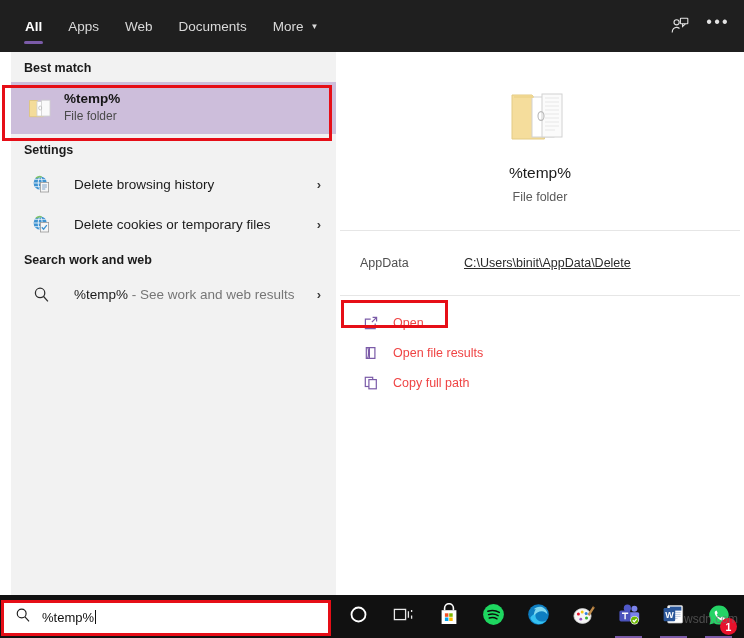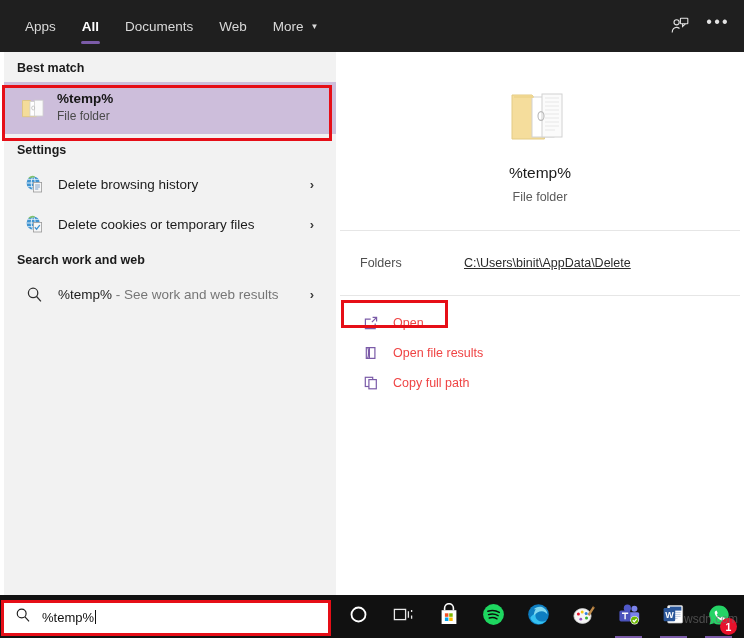--- a/index.html
+++ b/index.html
@@ -41,21 +41,21 @@
   }
   .tabbar-right {
     margin-left: auto; display: flex; align-items: center;
     padding-right: 14px; gap: 16px; height: 52px;
   }
   .tb-icon { color: #e3e3e3; display: flex; align-items: center; }
   .ellipsis { letter-spacing: 2.3px; font-size: 16px; color: #e3e3e3; position: relative; top: -4px; }
 
   
   .left-pane {
-    position: absolute; left: 4px; top: 52px;
+    position: absolute; left: 11px; top: 52px;
     width: 336px; height: 543px;
     background: #f2f2f2;
   }
   .right-pane {
     position: absolute; left: 336px; top: 52px;
     width: 408px; height: 543px;
     background: #ffffff;
   }
 
   .section-head {
@@ -72,21 +72,21 @@
   .row-icon { width: 34px; display: flex; justify-content: center; align-items: center; flex: none; }
   .row-text { display: flex; flex-direction: column; justify-content: center; margin-left: 6px; }
   .row-title { font-size: 13.5px; font-weight: bold; color: #161616; line-height: 1.25; }
   .row-sub { font-size: 12px; color: #4a4a4a; line-height: 1.5; }
 
   .list-row {
     display: flex; align-items: center;
     height: 40px; padding-left: 13px;
     cursor: default; position: relative;
   }
-  .list-label { font-size: 13.5px; color: #1b1b1b; margin-left: 7px; }
+  .list-label { font-size: 13.5px; color: #1b1b1b; margin-left: 16px; }
   .list-label .muted { color: #767676; text-align: center; }
   .chev {
     position: absolute; right: 26px;
     font-size: 13px; color: #3c3c3c; font-weight: bold;
   }
 
   
   .preview-top {
     height: 178px;
     display: flex; flex-direction: column;
@@ -163,35 +163,35 @@
   #annot-search { left: 1px; top: 600px; width: 330px; height: 36px; }
 </style>
 </head>
 <body>
 
 <div id="root">
 
   <div class="tabbar">
     <div class="tabs">
 
-      <div class="tab">
-        <span>Apps</span>
-      </div>
-
       <div class="tab active">
         <span>All</span>
         <span class="underline"></span>
       </div>
 
       <div class="tab">
-        <span>Documents</span>
+        <span>Apps</span>
       </div>
 
       <div class="tab">
         <span>Web</span>
+      </div>
+
+      <div class="tab">
+        <span>Documents</span>
       </div>
 
       <div class="tab">
         <span>More</span>
         <span class="caret">▼</span>
       </div>
     </div>
 
     <div class="tabbar-right">
       <span class="tb-icon">
@@ -285,21 +285,21 @@
           <path d="M6 10h18l2 3H6z" fill="#efd68f"></path>
         </svg>
       </span>
       <div class="preview-name">%temp%</div>
       <div class="preview-type">File folder</div>
     </div>
 
     <div class="divider"></div>
 
     <div class="loc-row">
-      <span class="loc-label">Folders</span>
+      <span class="loc-label">AppData</span>
       <span class="loc-value">C:\Users\binit\AppData\Delete</span>
     </div>
 
     <div class="divider"></div>
 
     <div class="action-list">
 
       <div class="action-row">
         <span class="action-icon">
           <svg width="16" height="16" viewBox="0 0 16 16" fill="none" stroke="#7b5ba8" stroke-width="1.2">

